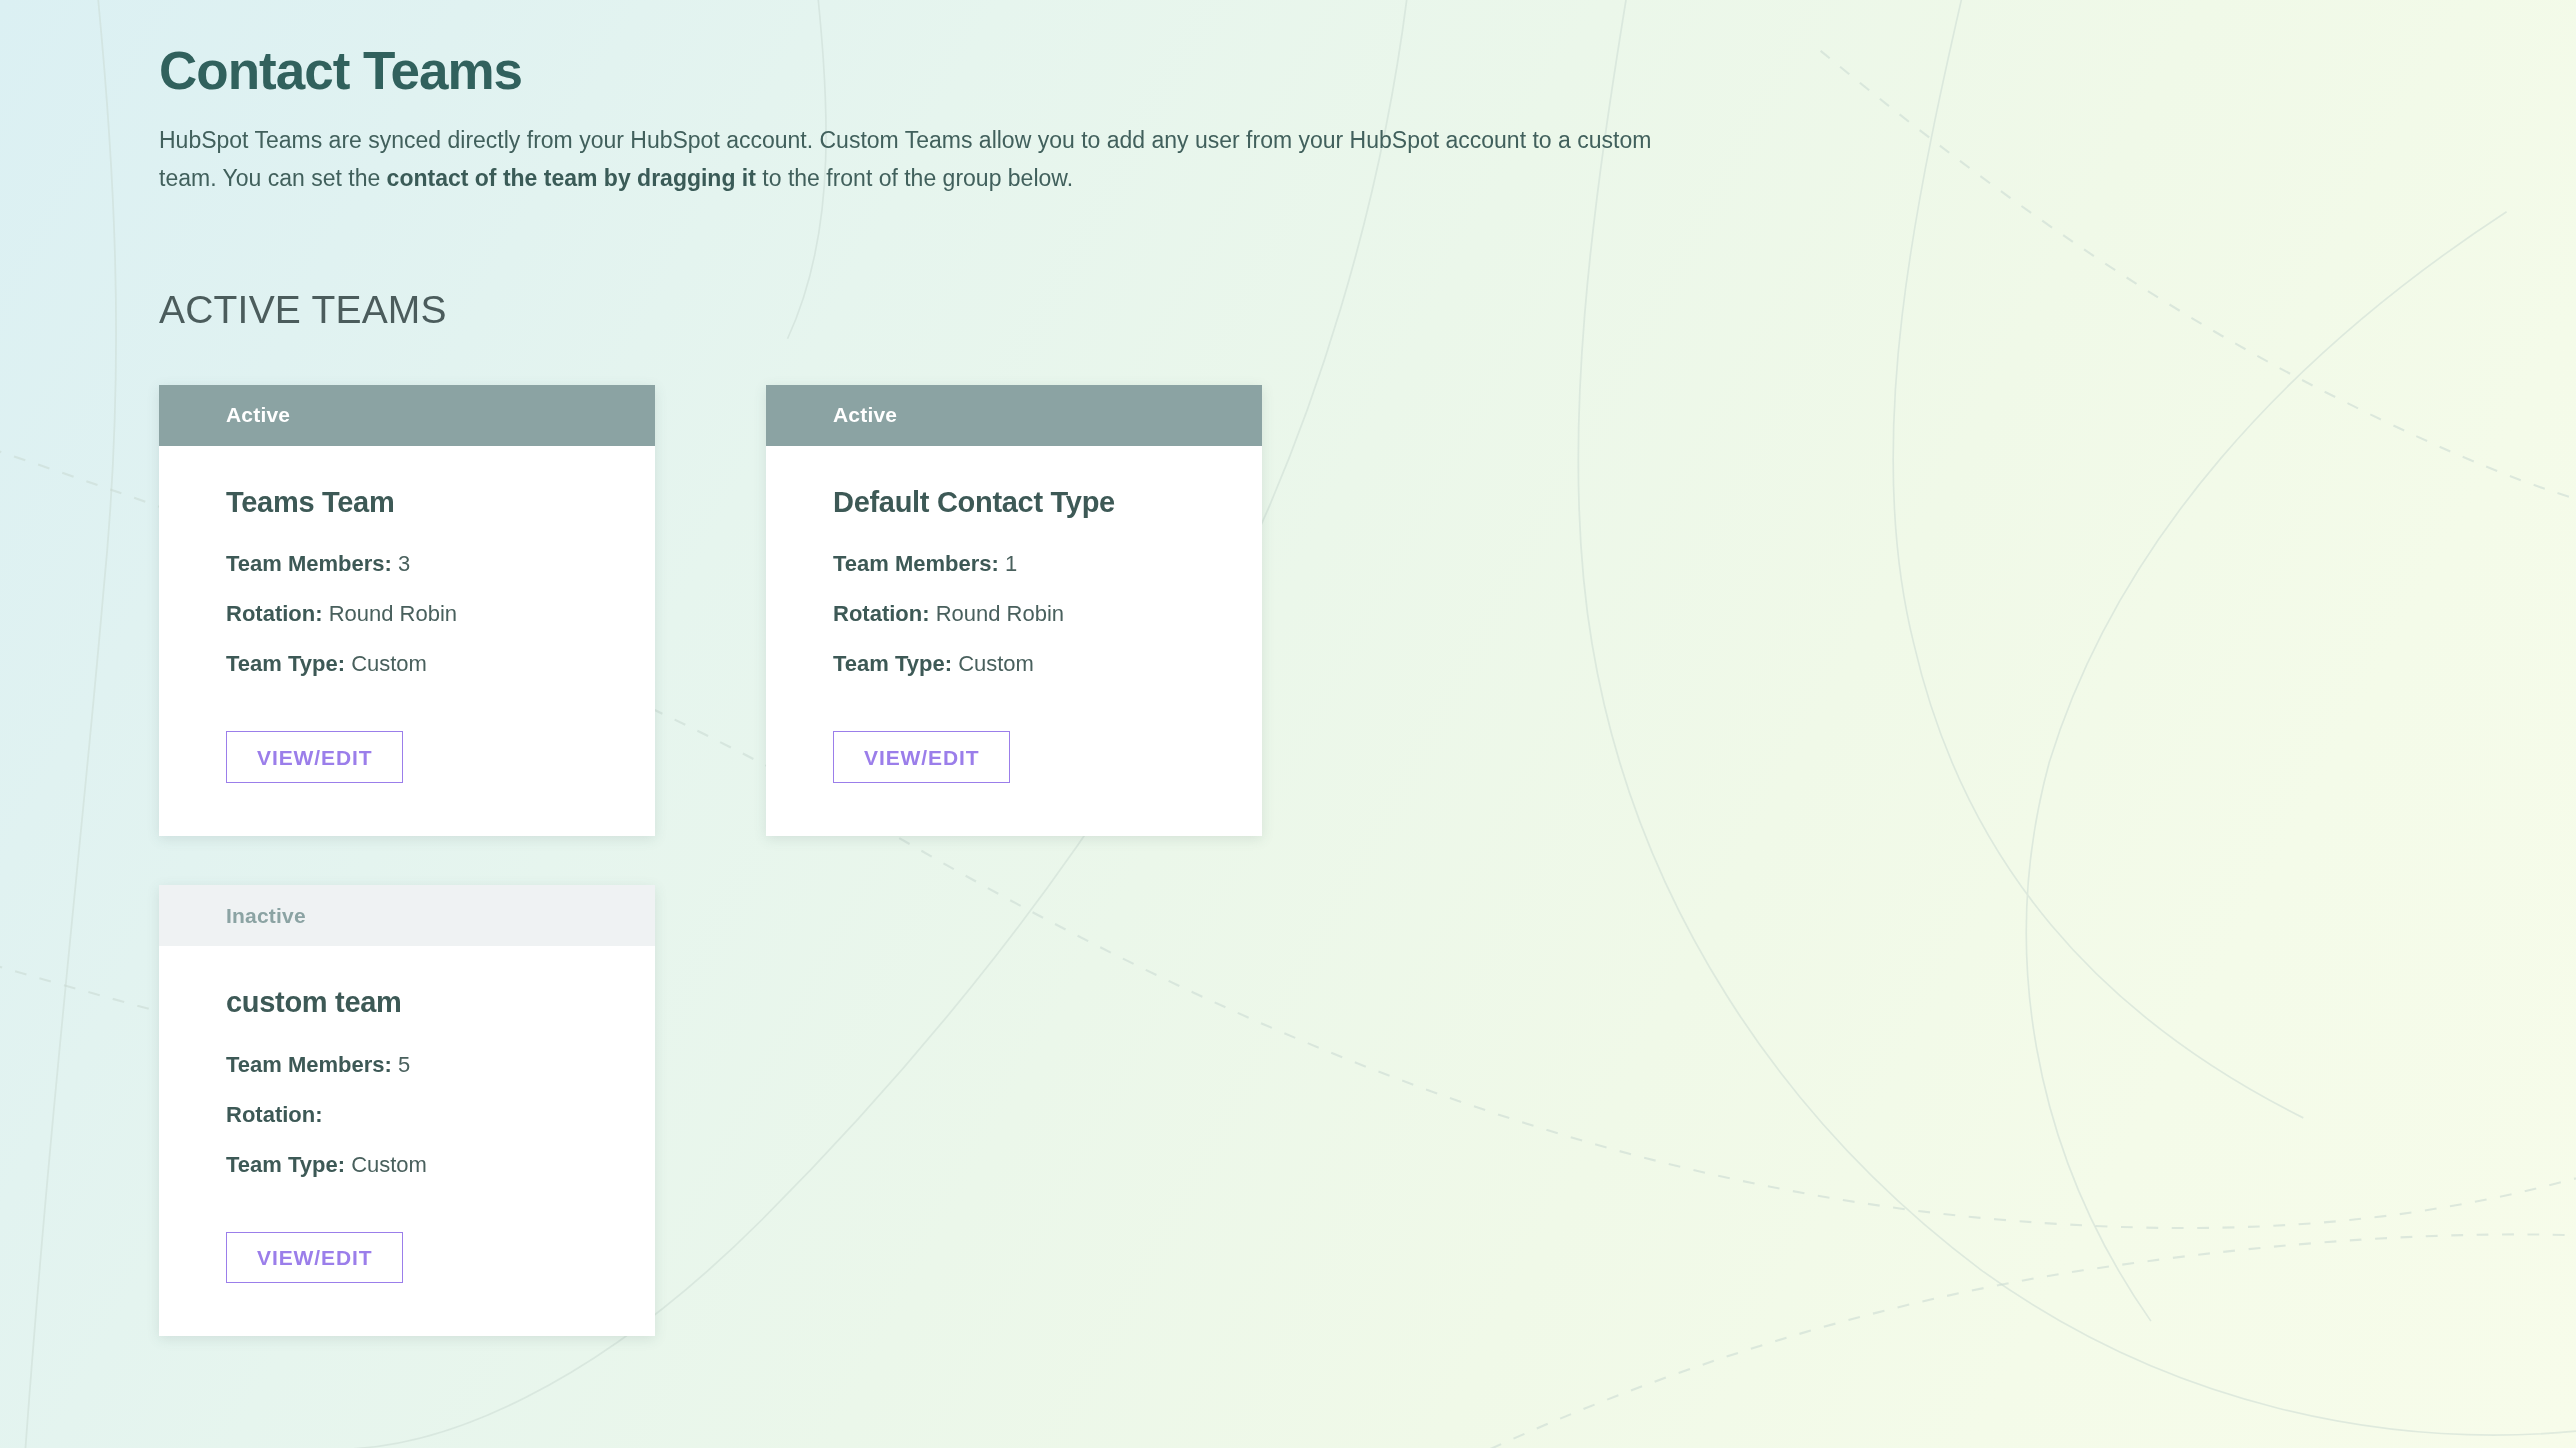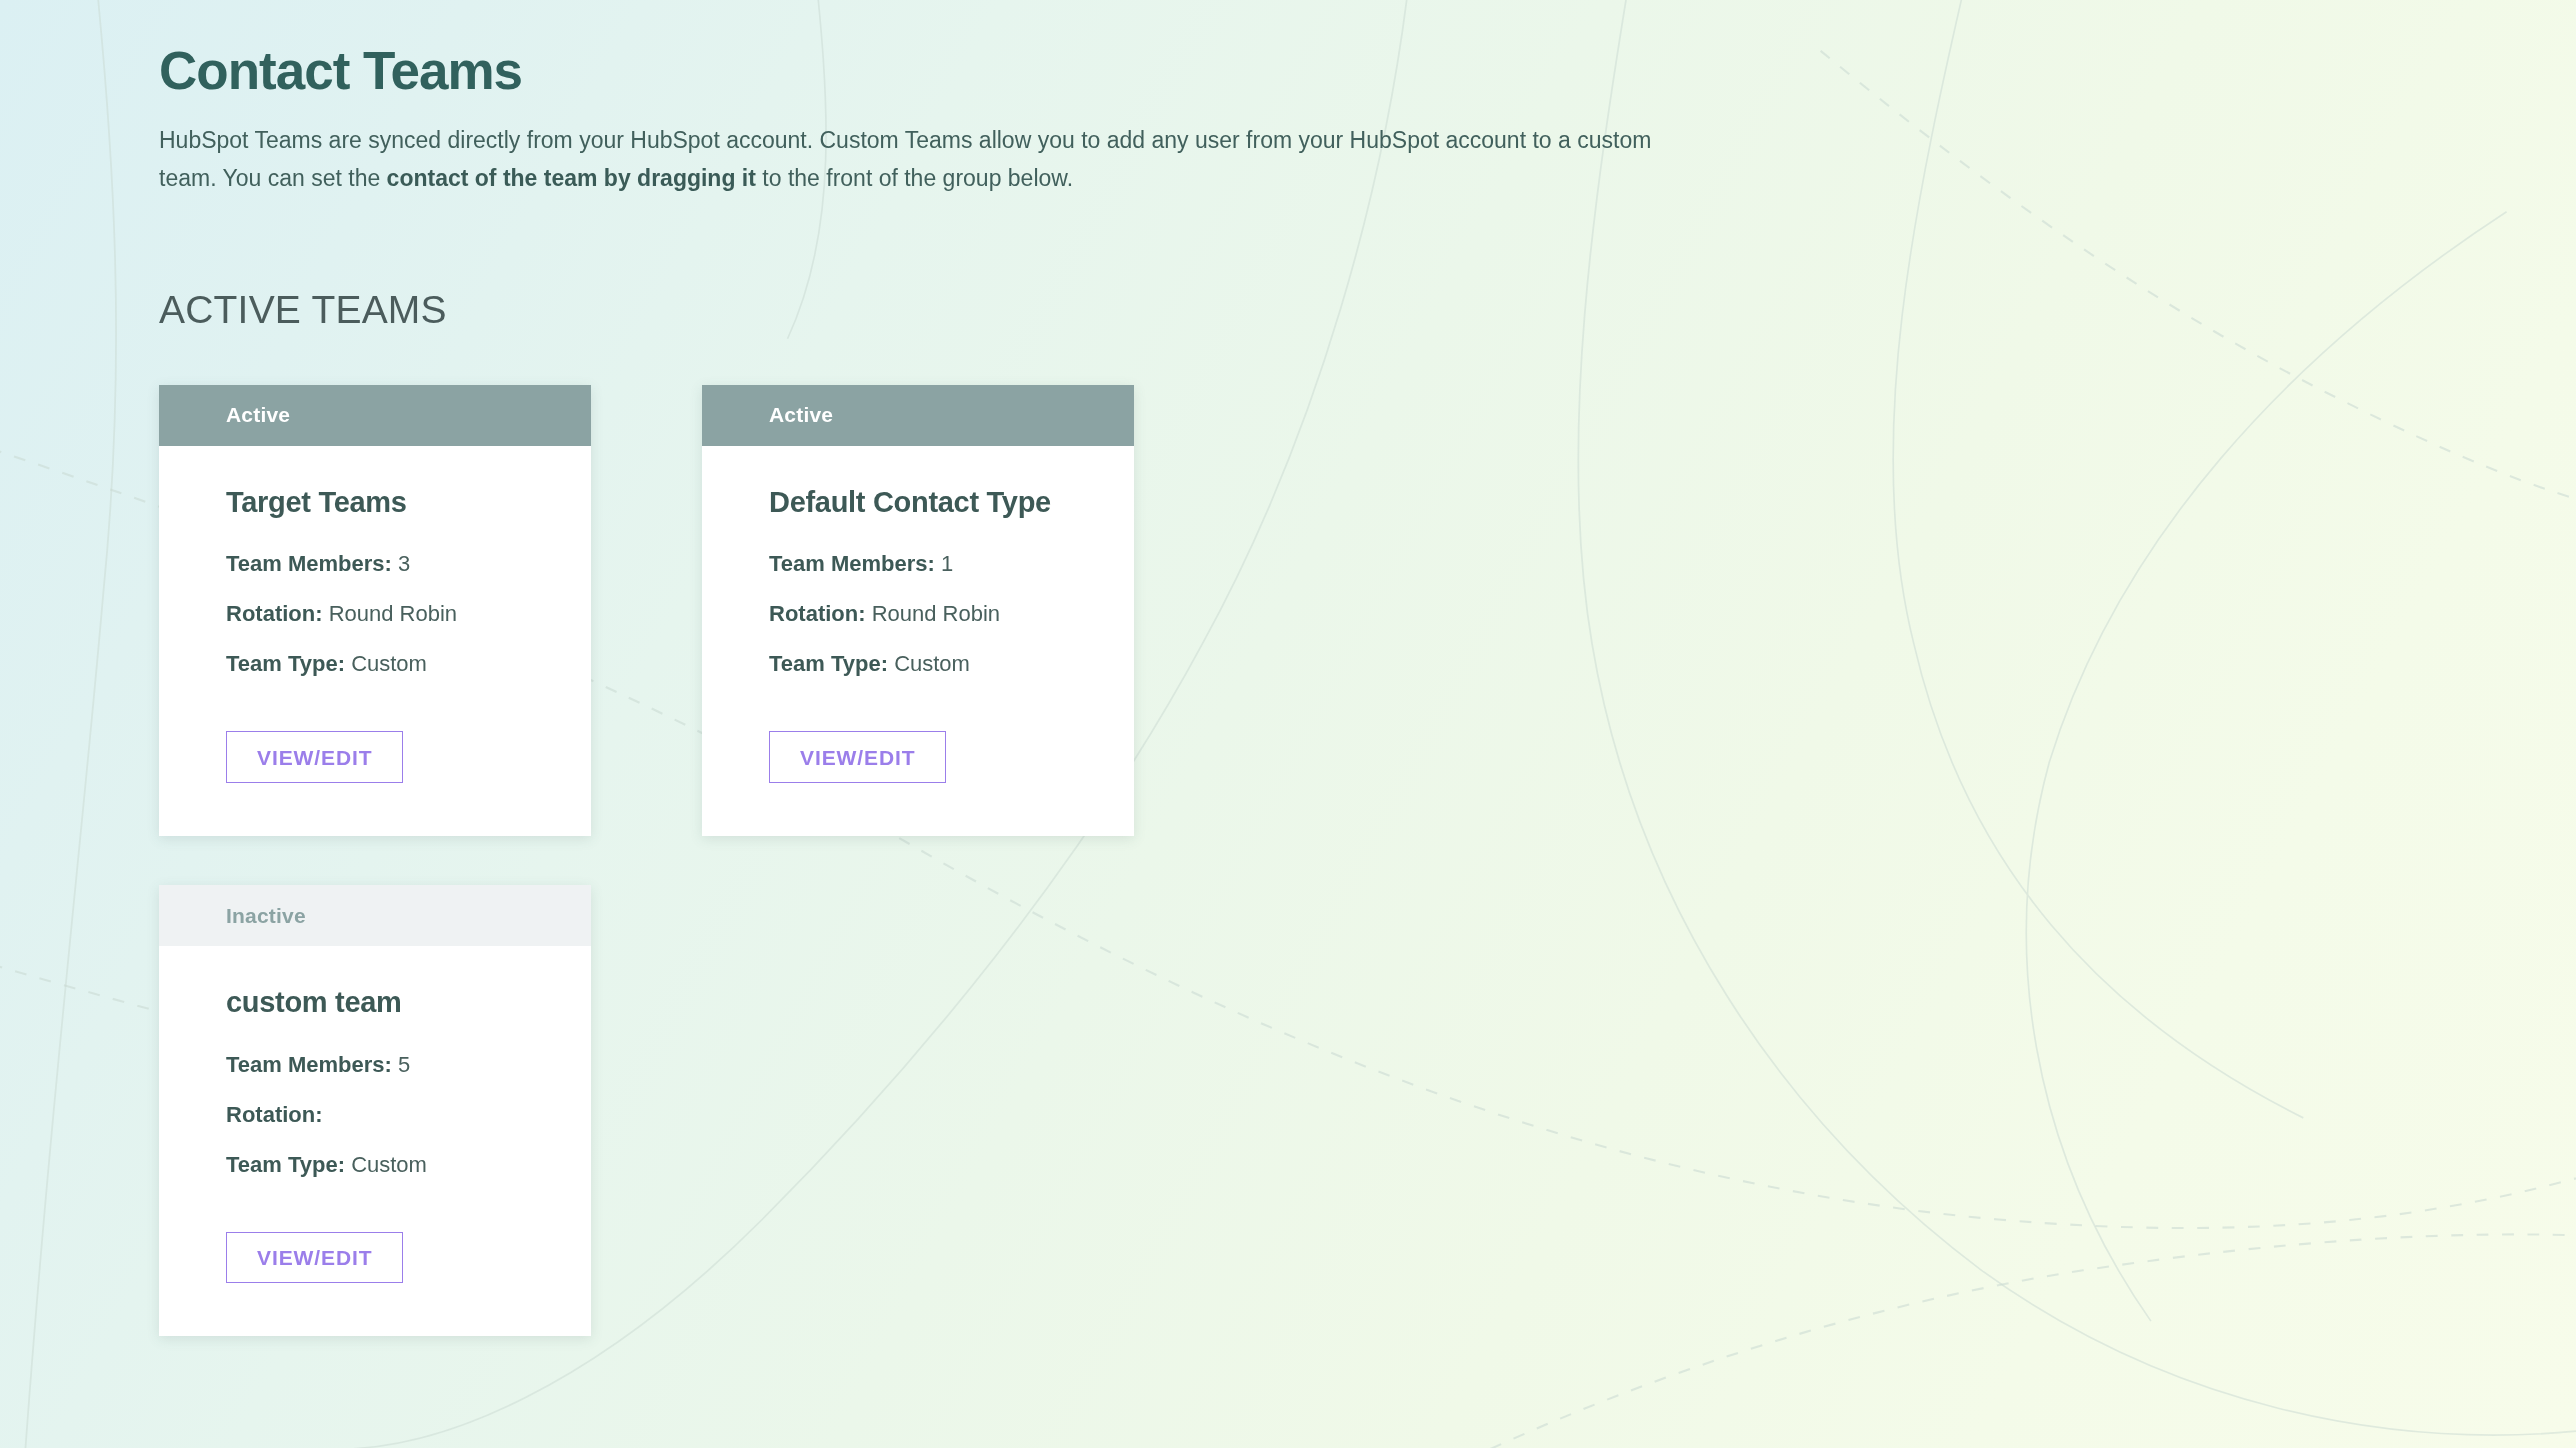--- a/index.html
+++ b/index.html
@@ -77,21 +77,21 @@
 
   .card-row {
     display: flex;
     gap: 111px;
     margin-top: 53px;
     align-items: flex-start;
   }
 
   
   .team-card {
-    width: 432px;
+    width: 496px;
     background: #ffffff;
     box-shadow: 0 2.5px 12px rgba(60, 90, 90, 0.13);
     flex: 0 0 auto;
   }
 
   .card-status {
     height: 61px;
     display: flex;
     align-items: center;
     padding-left: 67px;
@@ -184,21 +184,21 @@
     <section>
       <h2 class="section-heading">ACTIVE TEAMS</h2>
 
       <div class="card-row">
 
         <div class="team-card">
           <div class="card-status active">
             <span>Active</span>
           </div>
           <div class="card-body">
-            <div class="card-title">Target Teams</div>
+            <div class="card-title">Teams Team</div>
 
             <div class="card-field">
               <span class="field-label">Team Members:</span>
               <span class="field-value">3</span>
             </div>
 
             <div class="card-field">
               <span class="field-label">Rotation:</span>
               <span class="field-value">Round Robin</span>
             </div>

